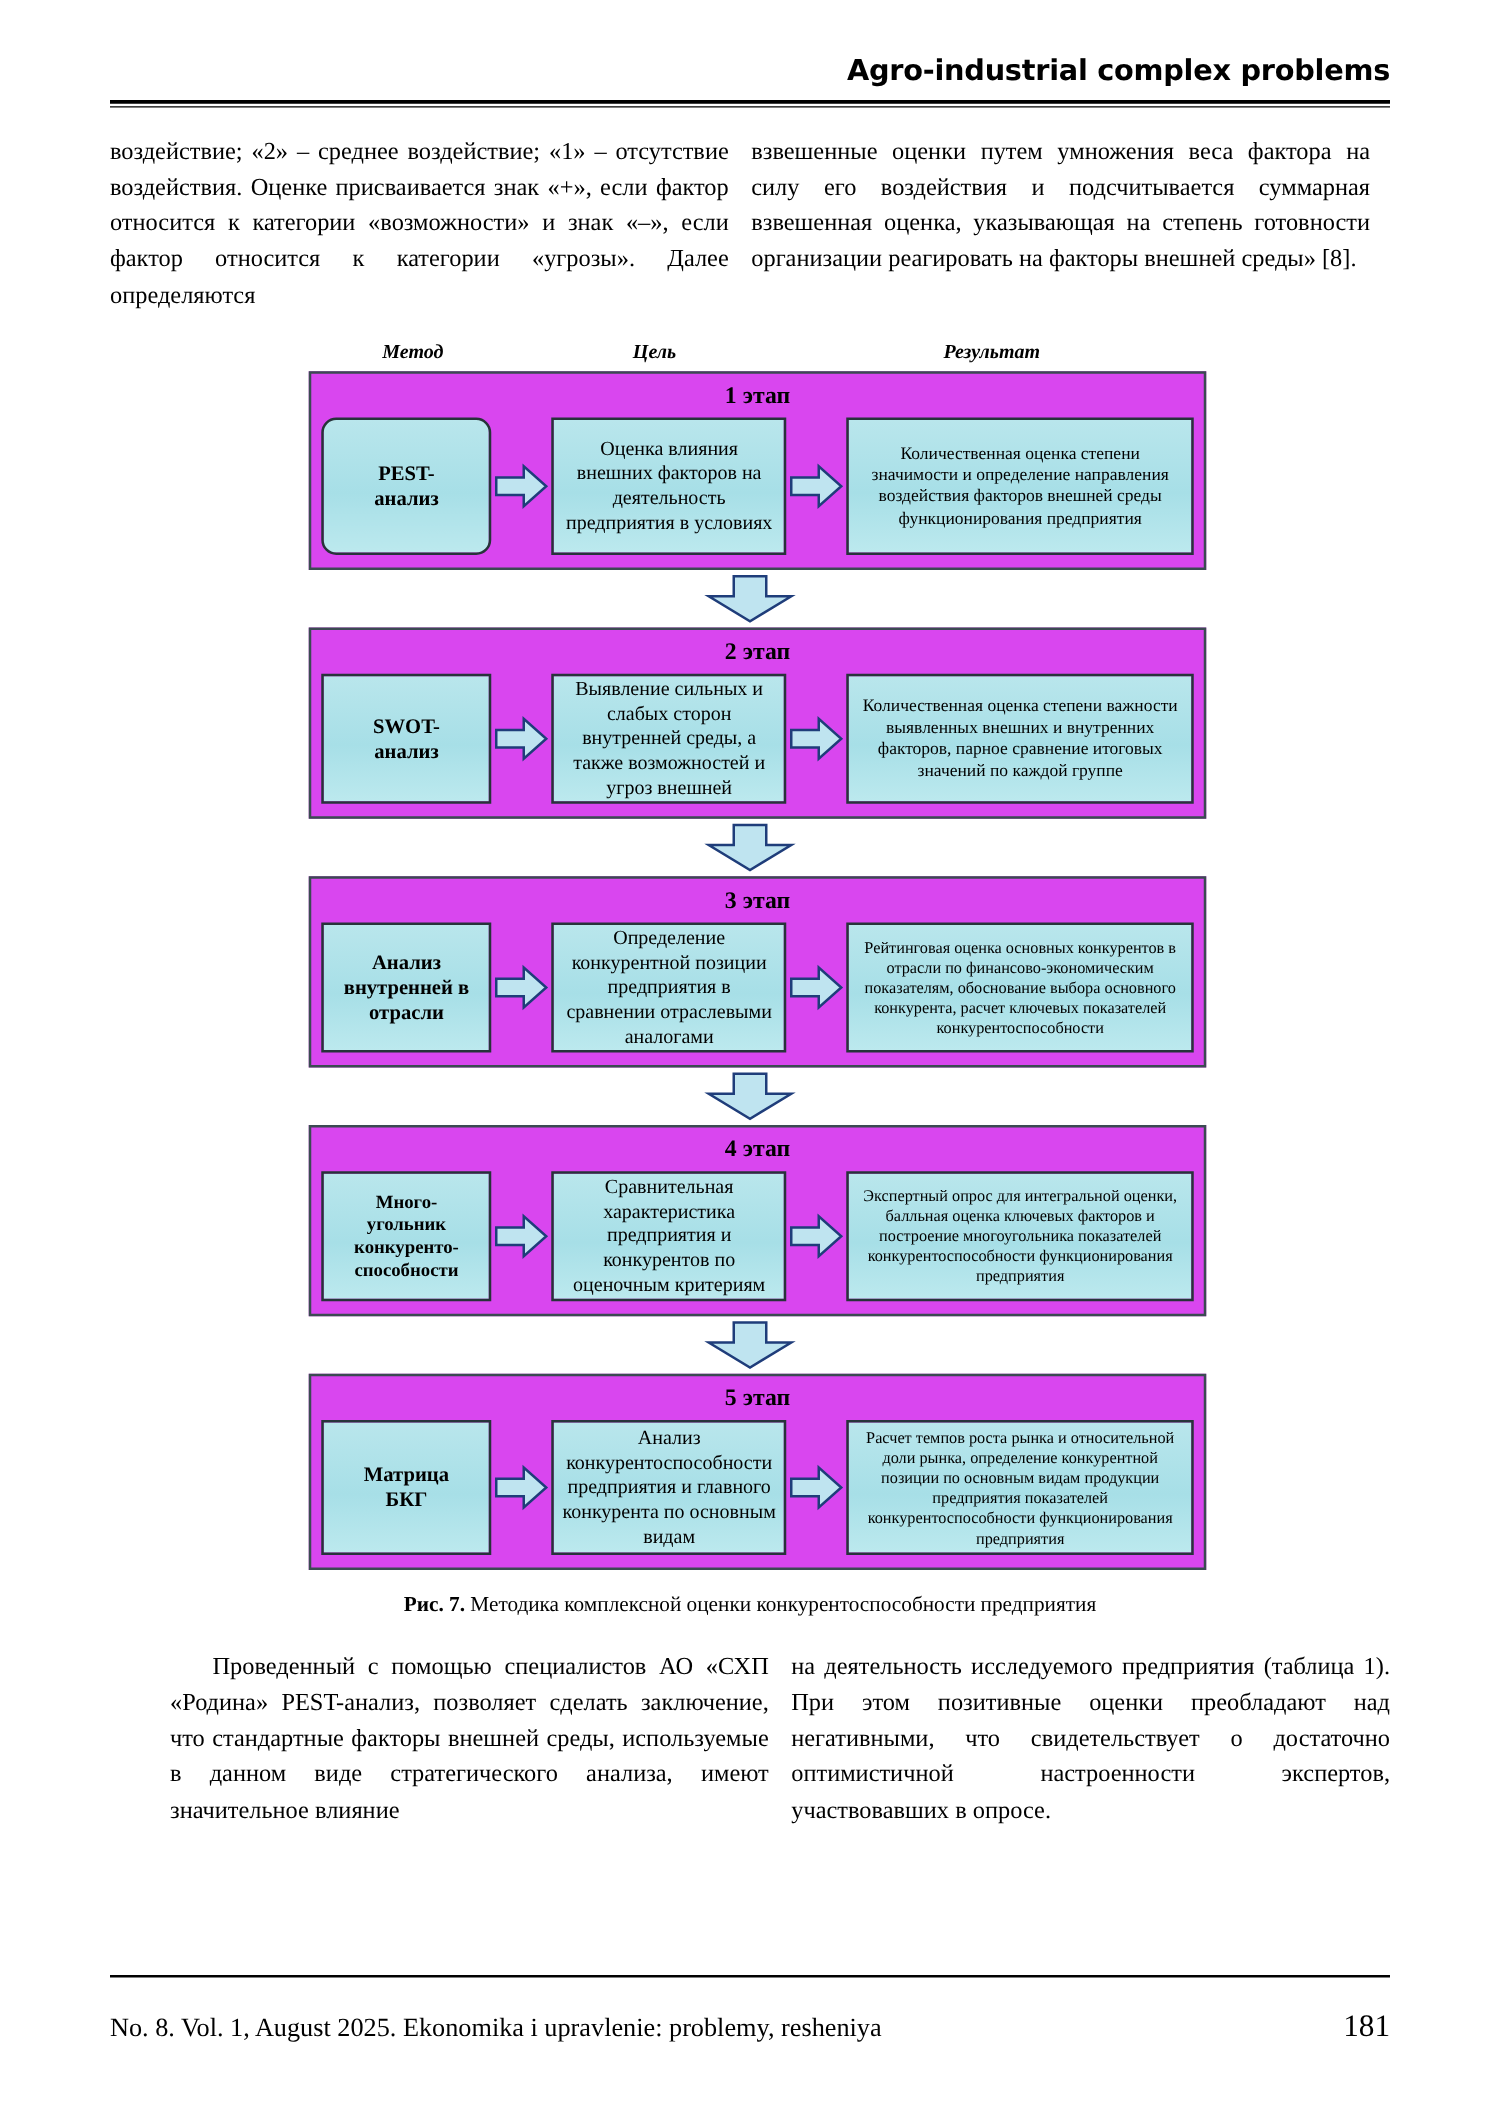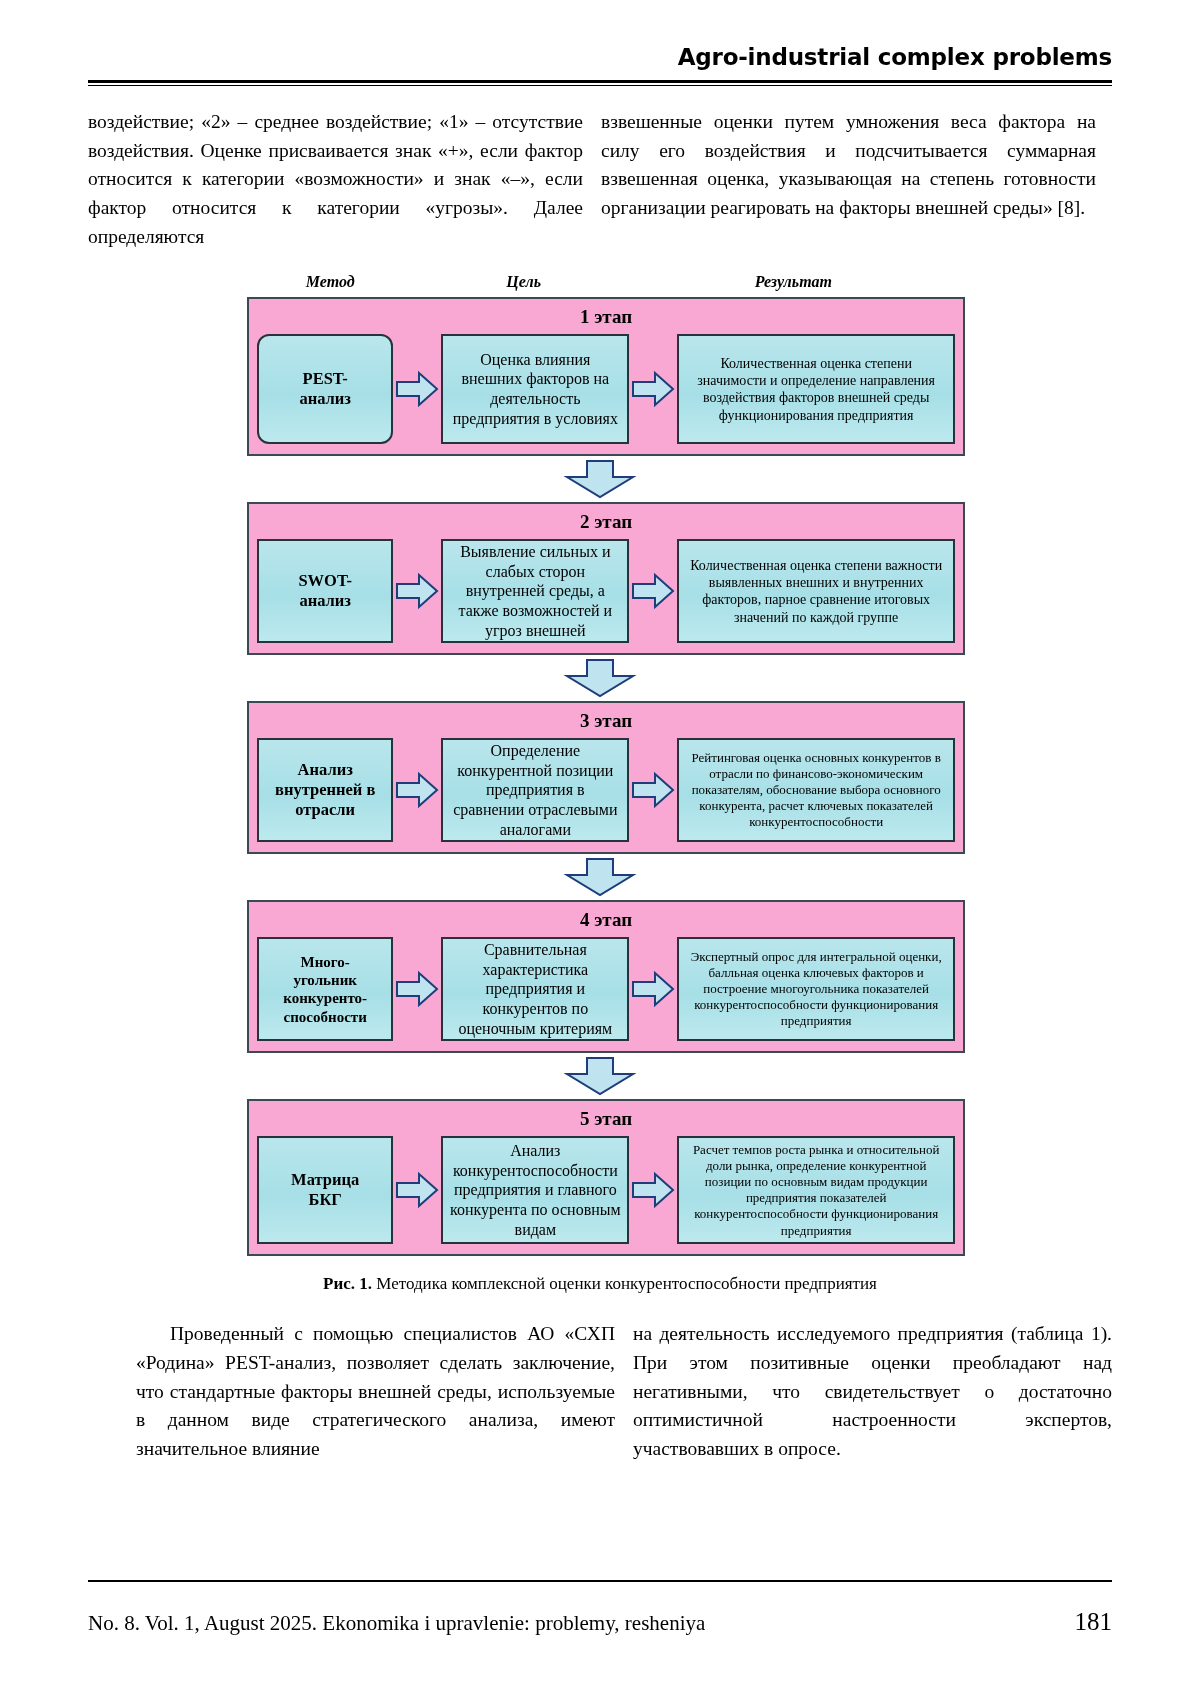--- a/index.html
+++ b/index.html
@@ -69,21 +69,21 @@
     font-weight: bold;
     font-size: 16px;
     padding: 0 8px 6px 8px;
   }
   .fig-headers .h-method { width: 176px; text-align: center; }
   .fig-headers .h-goal   { width: 214px; text-align: center; }
   .fig-headers .h-result { width: 330px; text-align: center; font-family: Liberation Serif, serif; }
 
   .stage {
     border: 2px solid #3b4a52;
-    background: #f9a8d4;
+    background: #d946ef;
     box-sizing: border-box;
     padding: 6px 8px 10px 8px;
     margin-bottom: 0;
     margin-left: 12px;
   }
   .stage-title {
     text-align: center;
     font-weight: bold;
     font-size: 19px;
     margin: 1px 0 6px 0;
@@ -314,21 +314,21 @@
         <div class="arrow-h">
           <svg width="44" height="38" viewBox="0 0 44 38">
               <polygon points="2,12 24,12 24,3 42,19 24,35 24,26 2,26" fill="#bfe4f0" stroke="#1f3d7a" stroke-width="2"></polygon>
             </svg>
         </div>
         <div class="cell cell-result" style="font-size:13px;">Расчет темпов роста рынка и относительной доли рынка, определение конкурентной позиции по основным видам продукции предприятия показателей конкурентоспособности функционирования предприятия</div>
       </div>
     </div>
 
     <div class="fig-caption">
-      <b>Рис. 1.</b><span> Методика комплексной оценки конкурентоспособности предприятия</span>
+      <b>Рис. 7.</b><span> Методика комплексной оценки конкурентоспособности предприятия</span>
     </div>
   </div>
 
   <div class="cols bottom-cols">
     <div class="col">
       <p class="indent">Проведенный с помощью специалистов АО «СХП «Родина» PEST-анализ, позволяет сделать заключение, что стандартные факторы внешней среды, используемые в данном виде стратегического анализа, имеют значительное влияние</p>
     </div>
     <div class="col">
       <p>на деятельность исследуемого предприятия (таблица 1). При этом позитивные оценки преобладают над негативными, что свидетельствует о достаточно оптимистичной настроенности экспертов, участвовавших в опросе.</p>
     </div>

